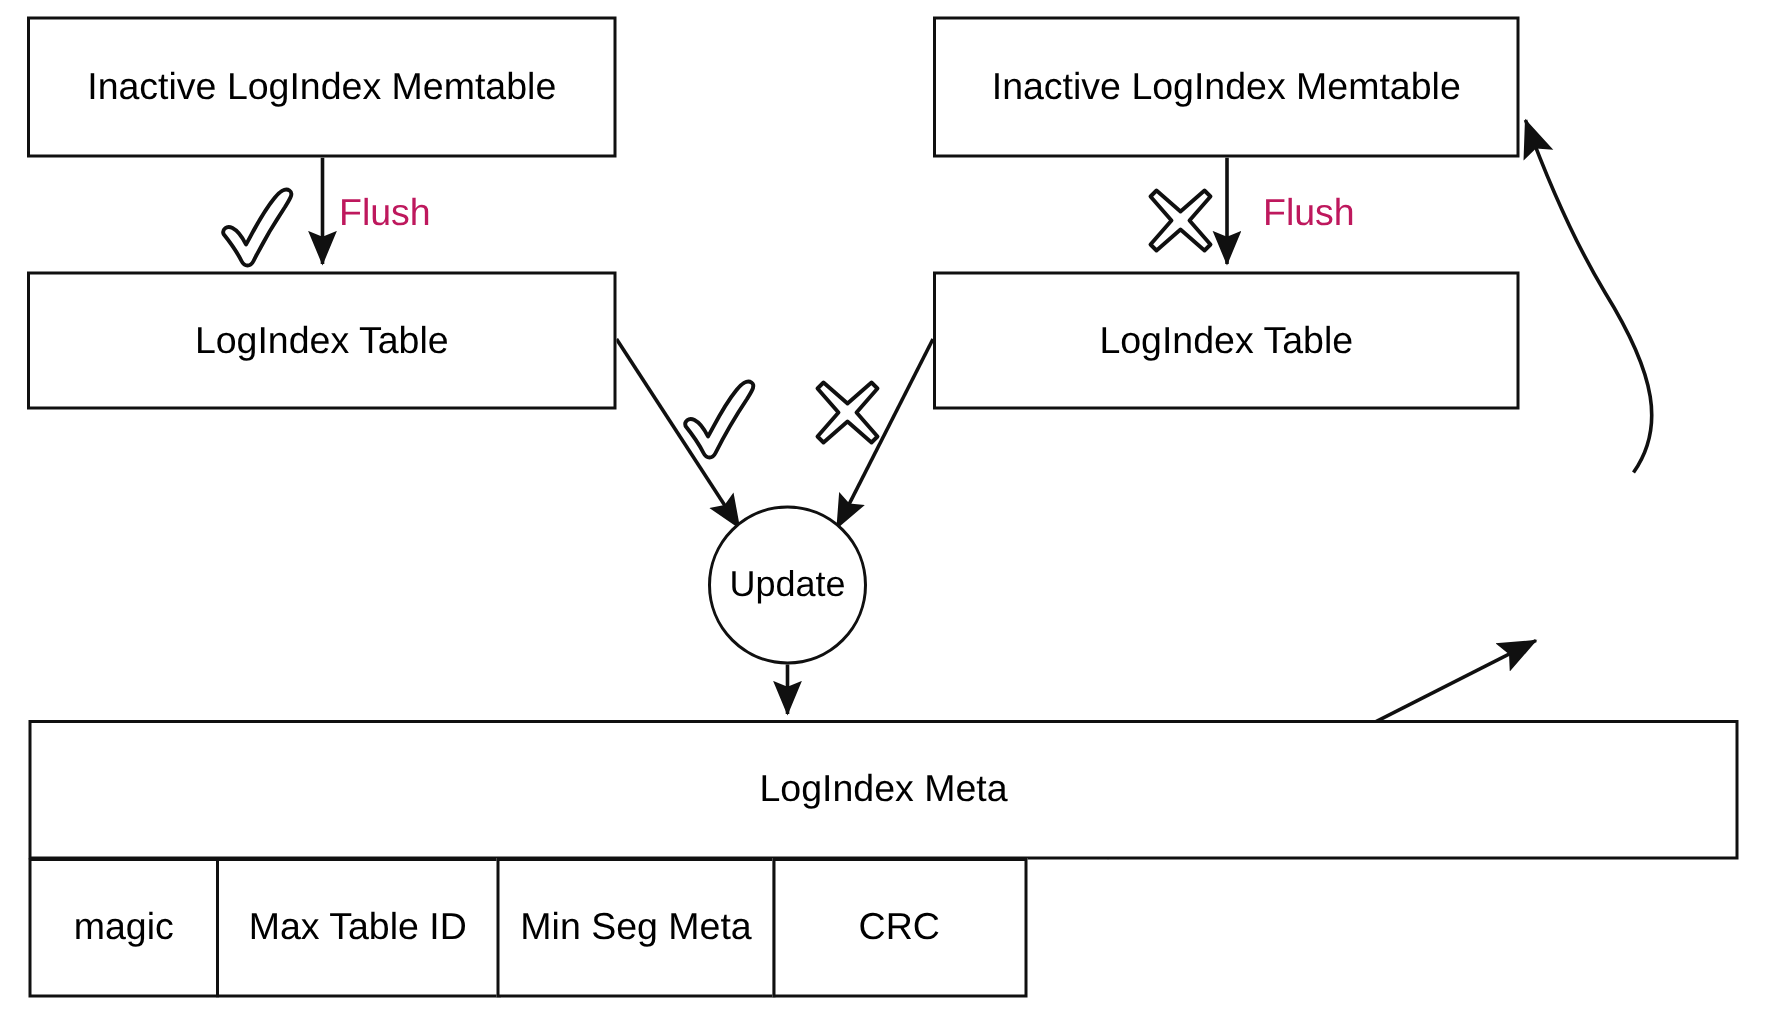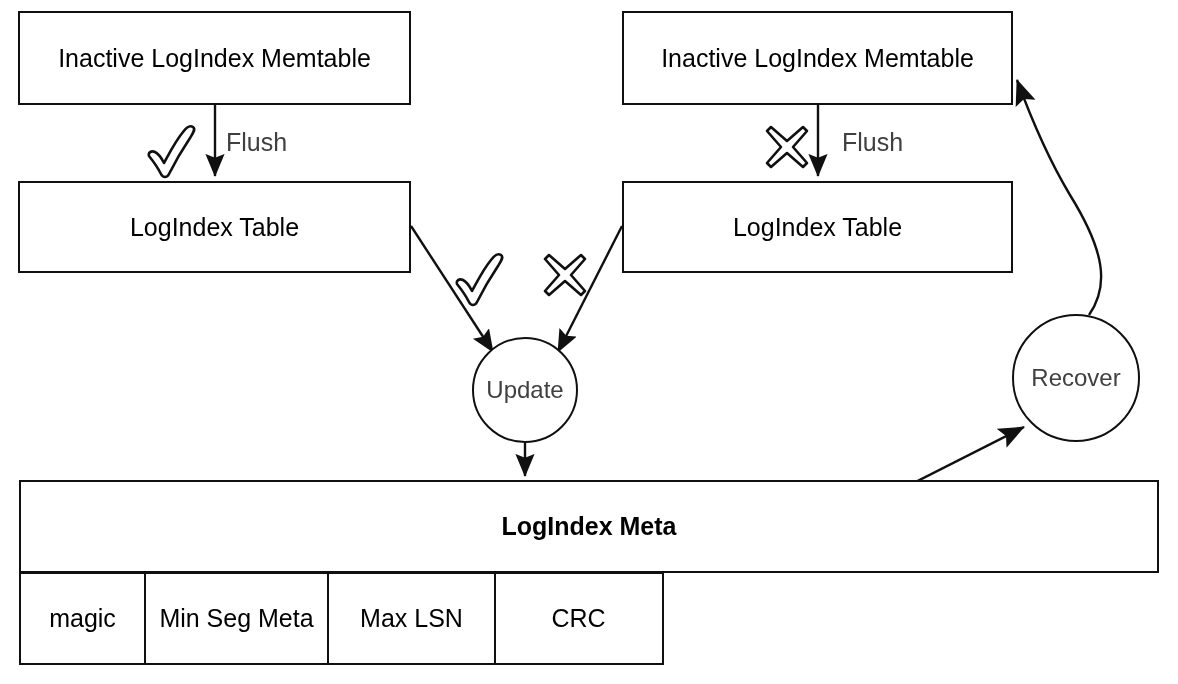--- a/index.html
+++ b/index.html
@@ -43,27 +43,27 @@
     background: #ffffff;
     border-radius: 50%;
     box-sizing: border-box;
     display: flex;
     align-items: center;
     justify-content: center;
     z-index: 3;
   }
   .circle-label {
     font-size: 24px;
-    color: #404040;
+    color: #000000;
     white-space: nowrap;
   }
   .edge-label {
     position: absolute;
     font-size: 25px;
-    color: #404040;
+    color: #be185d;
     white-space: nowrap;
     z-index: 4;
   }
   .meta-wrap {
     position: absolute;
     box-sizing: border-box;
   }
   .meta-header {
     position: absolute;
     left: 0;
@@ -74,21 +74,20 @@
     box-sizing: border-box;
     background: #ffffff;
     display: flex;
     align-items: center;
     justify-content: center;
   }
   .meta-header-label {
     font-size: 25px;
     color: #000000;
     white-space: nowrap;
-    font-weight: bold;
   }
   .meta-cells {
     position: absolute;
     left: 0;
     top: 92px;
     width: 100%;
     height: 93px;
     display: flex;
     box-sizing: border-box;
   }
@@ -167,23 +166,20 @@
   </div>
 
   <div class="node-box" style="left:622px; top:181px; width:391px; height:92px;">
     <span class="node-label">LogIndex Table</span>
   </div>
 
   <div class="circle-node" style="left:472px; top:337px; width:106px; height:106px;">
     <span class="circle-label">Update</span>
   </div>
 
-  <div class="circle-node" style="left:1012px; top:314px; width:128px; height:128px;">
-    <span class="circle-label">Recover</span>
-  </div>
 
   <div class="edge-label" style="left:226px; top:128px;">Flush</div>
 
   <div class="edge-label" style="left:842px; top:128px;">Flush</div>
 
   <svg class="mark-glyph" style="left:142px; top:117px;" width="62" height="62" viewBox="0 0 62 62">
     <path d="M7,39 C6,36 9,33 13,35 C17,37 20,42 22,46 C25,41 32,26 41,15 C44,11 48,8 51,10 C54,12 51,16 48,21 C40,33 31,49 27,57 C25,61 21,61 19,57 C16,51 11,44 7,39 Z" fill="#ffffff" stroke="#101010" stroke-width="2.6" stroke-linejoin="round"></path>
   </svg>
 
   <svg class="mark-glyph" style="left:762px; top:122px;" width="50" height="50" viewBox="0 0 50 50">
@@ -197,19 +193,19 @@
   <svg class="mark-glyph" style="left:540px; top:250px;" width="50" height="50" viewBox="0 0 50 50">
     <path d="M9,5 L25,19 L41,5 L45,9 L31,25 L45,41 L41,45 L25,31 L9,45 L5,41 L19,25 L5,9 Z" fill="#ffffff" stroke="#101010" stroke-width="2.6" stroke-linejoin="round"></path>
   </svg>
 
   <div class="meta-wrap" style="left:19px; top:480px; width:1140px; height:185px;">
     <div class="meta-header">
       <span class="meta-header-label">LogIndex Meta</span>
     </div>
     <div class="meta-cells" id="meta-cells">
         <div class="meta-cell" style="width: 127px; flex: 0 0 127px;">magic</div>
+        <div class="meta-cell" style="width: 190px; flex: 0 0 190px;">Max Table ID</div>
         <div class="meta-cell" style="width: 186px; flex: 0 0 186px;">Min Seg Meta</div>
-        <div class="meta-cell" style="width: 169px; flex: 0 0 169px;">Max LSN</div>
         <div class="meta-cell" style="width: 170px; flex: 0 0 170px;">CRC</div>
       </div>
   </div>
 
 </div>
 
 </body></html>

